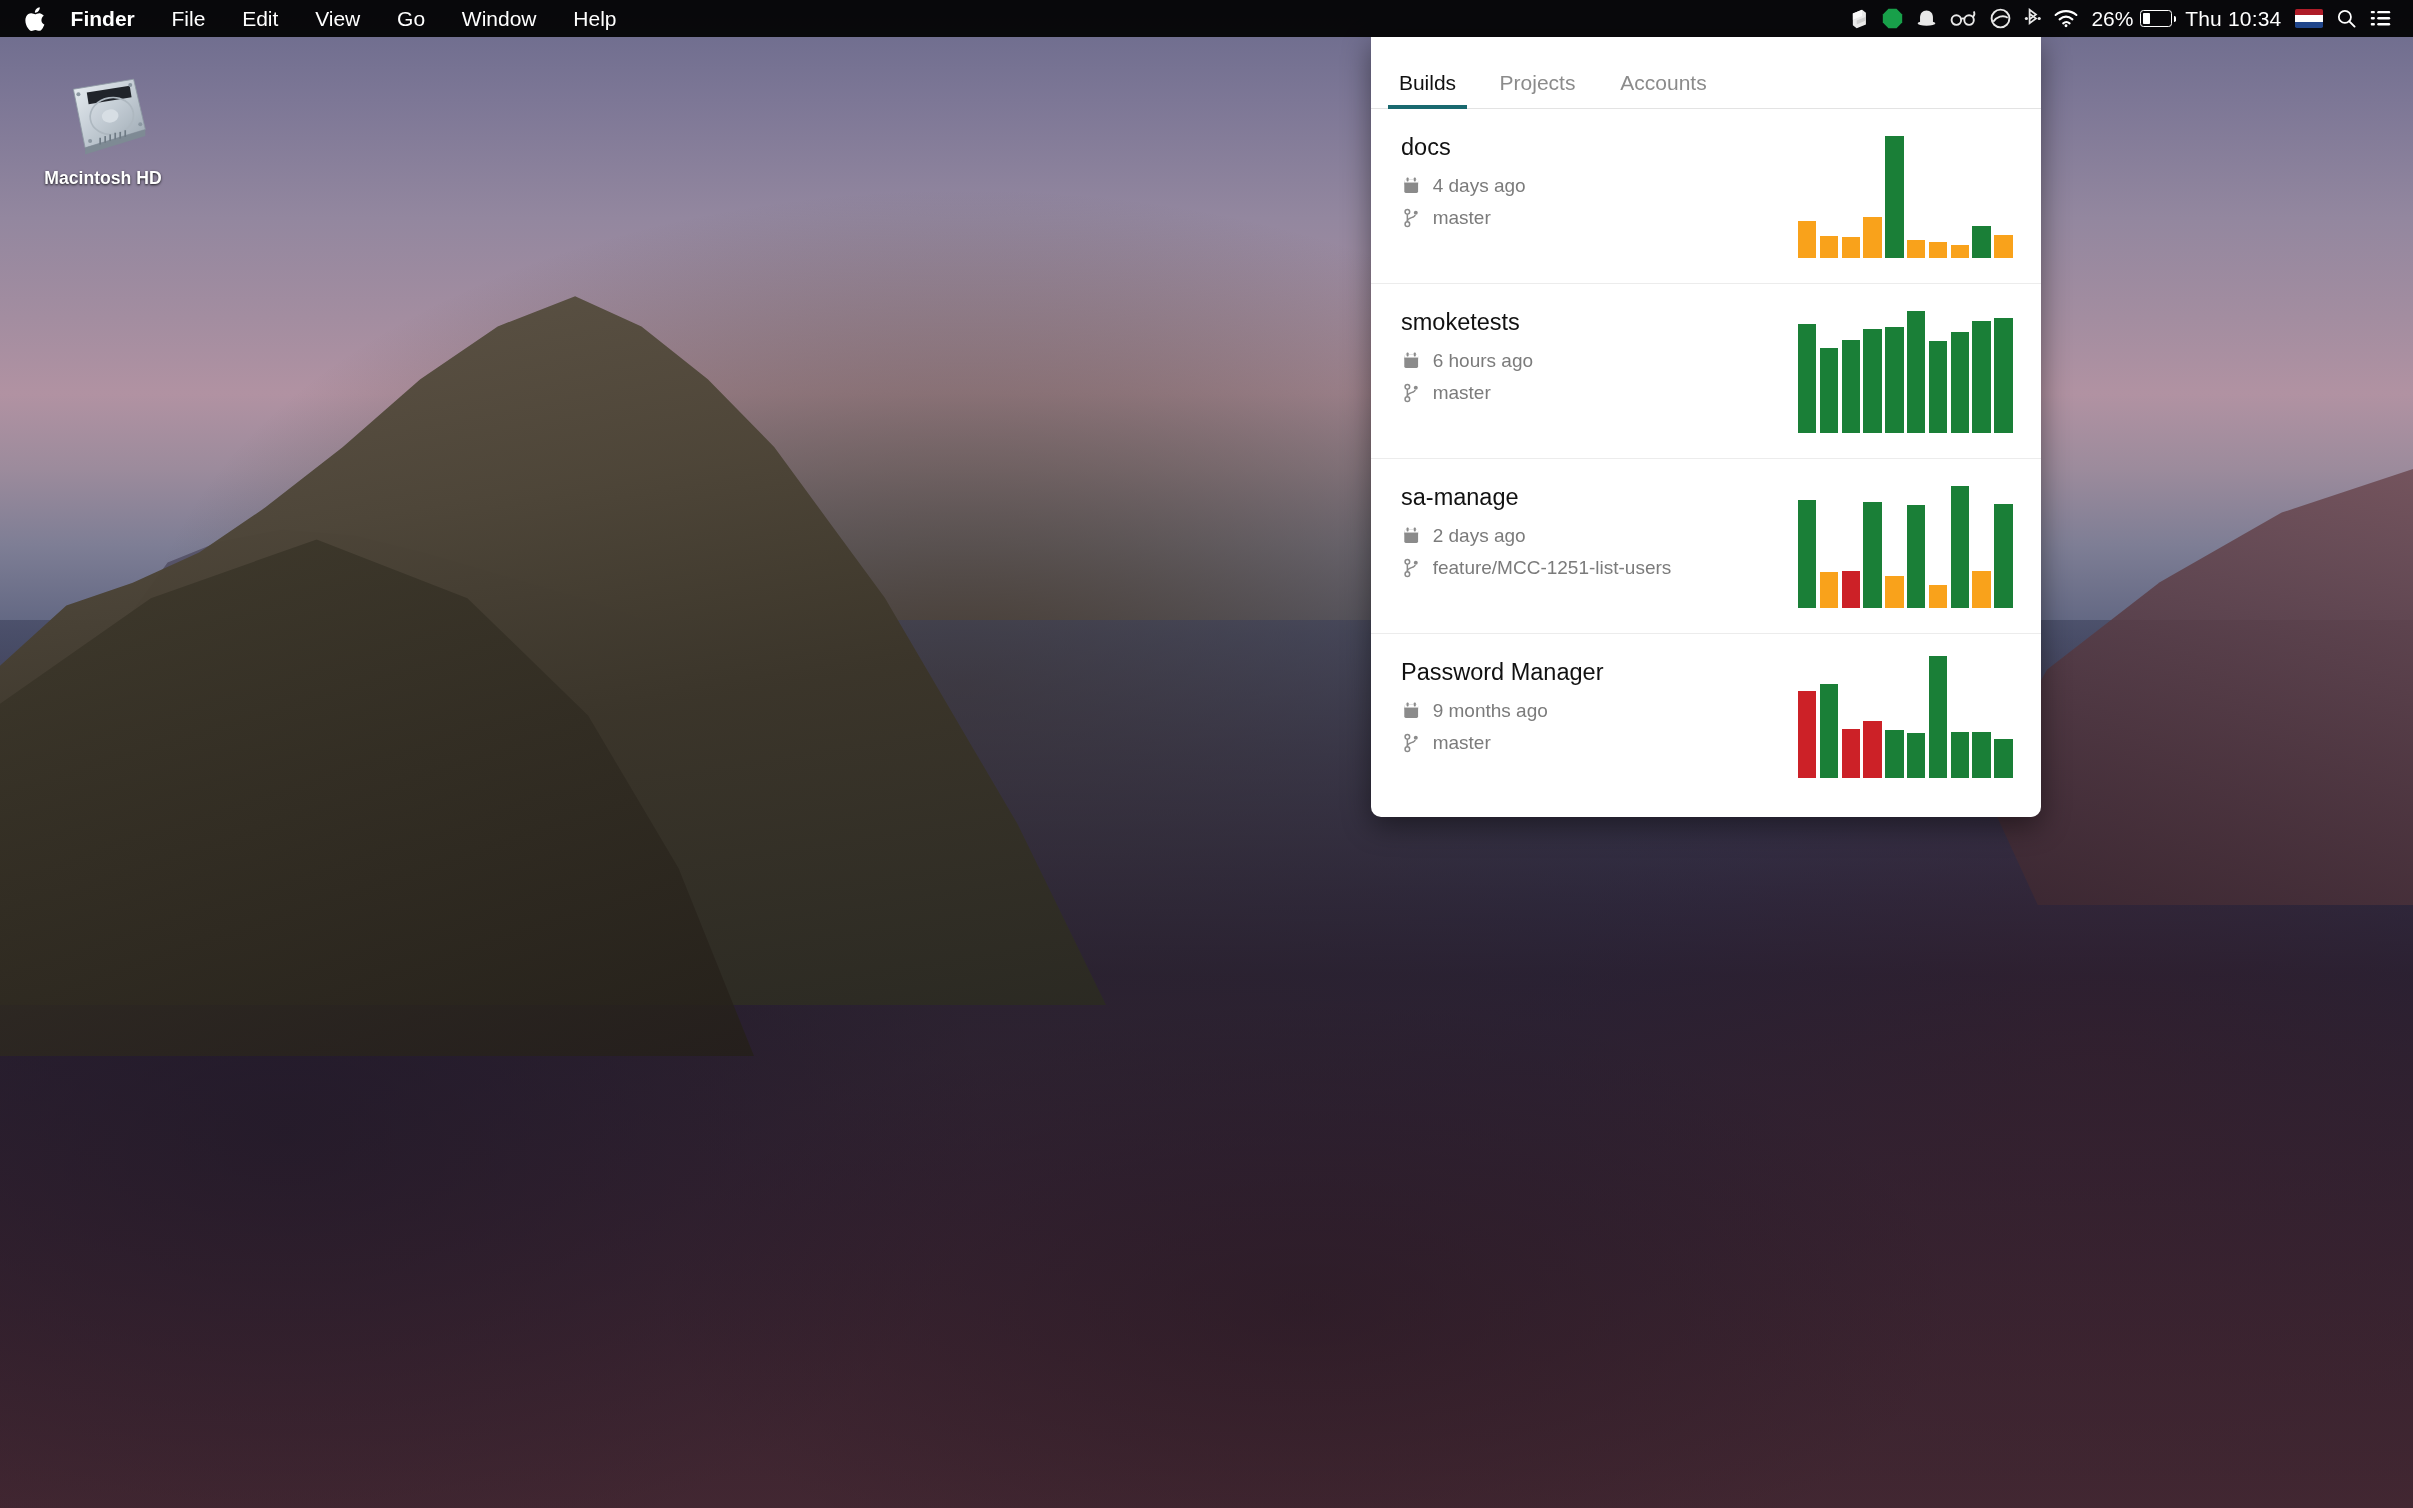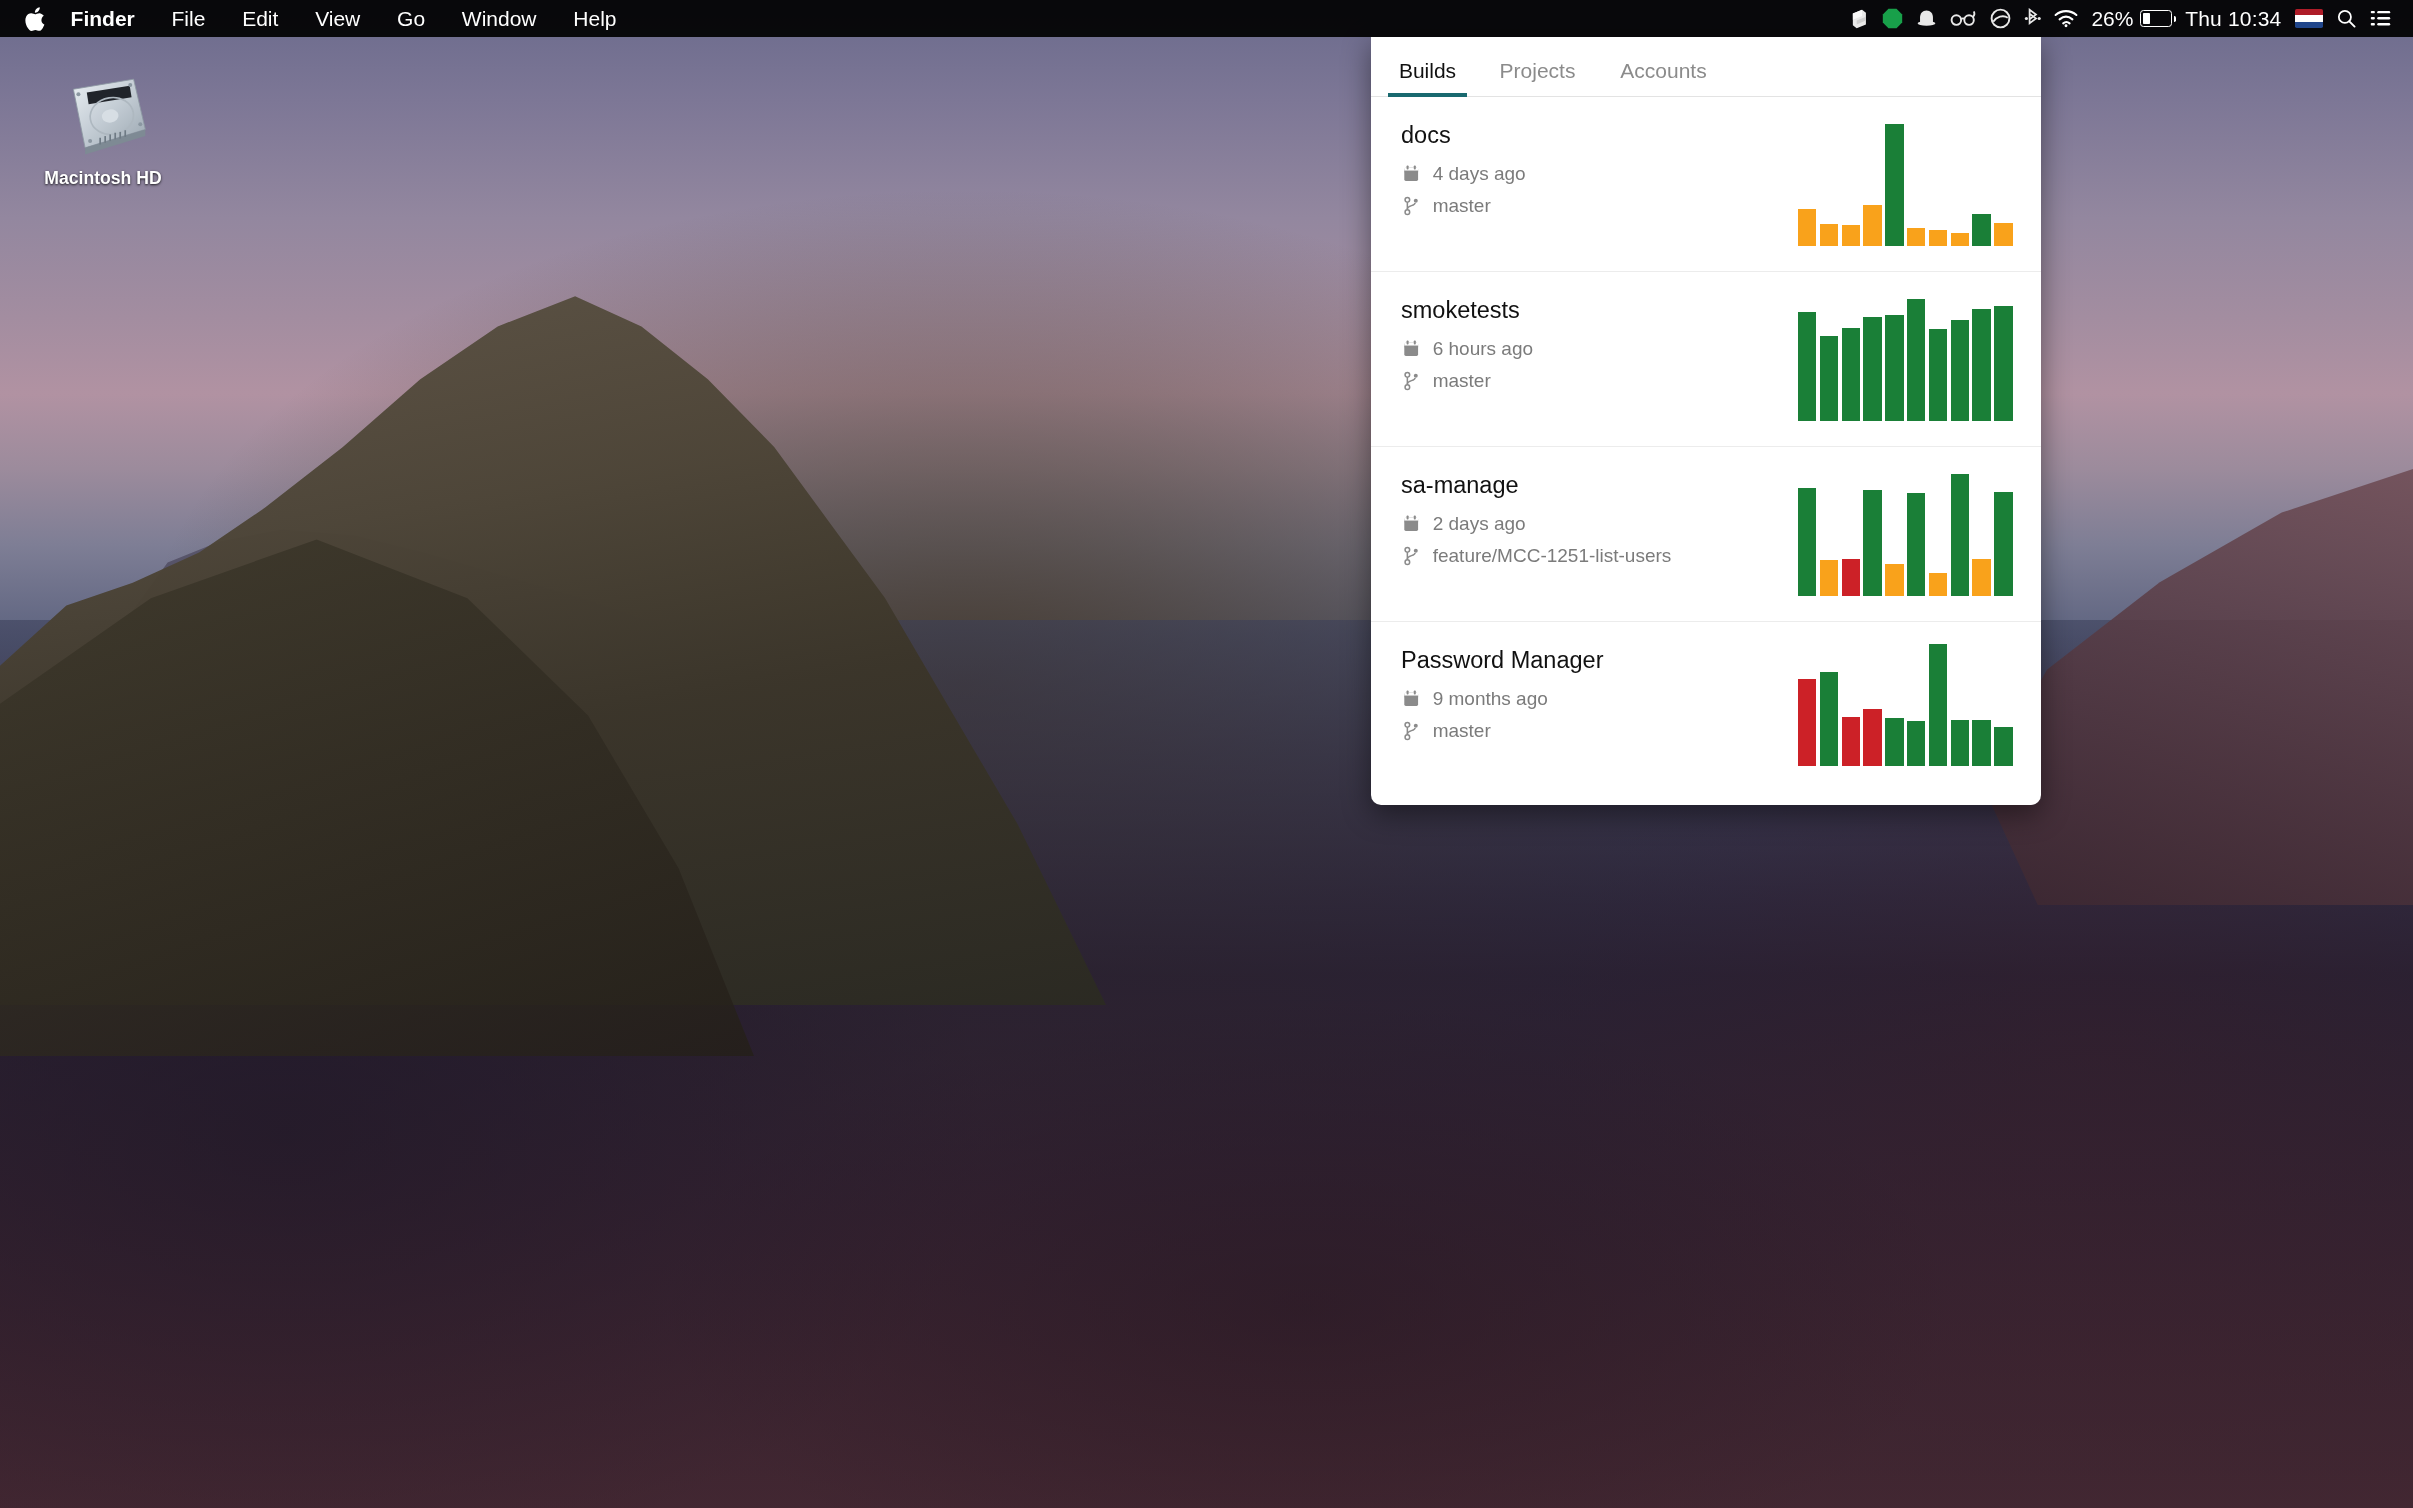--- a/index.html
+++ b/index.html
@@ -112,21 +112,21 @@
   }
   .panel-header {
     background: #000; height: 70px;
     display: flex; align-items: center; justify-content: space-between;
     padding: 0 28.5px 0 30px;
   }
   .panel-title { color: #fff; font-size: 29px; font-weight: normal; letter-spacing: 0.2px; }
   .gear-btn { width: 35px; height: 35px; display: flex; align-items: center; justify-content: center; cursor: pointer; }
 
   .tabs {
-    display: flex; align-items: flex-end; height: 60px;
+    display: flex; align-items: flex-end; height: 72px;
     border-bottom: 0.8px solid #e3e3e3; padding-left: 0;
     background: #fff;
   }
   .tab {
     font-size: 21px; color: #8b8b8b; padding: 0 0 13.4px 0; margin: 0 0 0 0;
     width: 79px; text-align: center; cursor: pointer; position: relative;
   }
   .tab:nth-child(1) { margin-left: 17px; }
   .tab:nth-child(2) { margin-left: 20px; width: 101px; }
   .tab:nth-child(3) { margin-left: 17px; width: 117px; }

